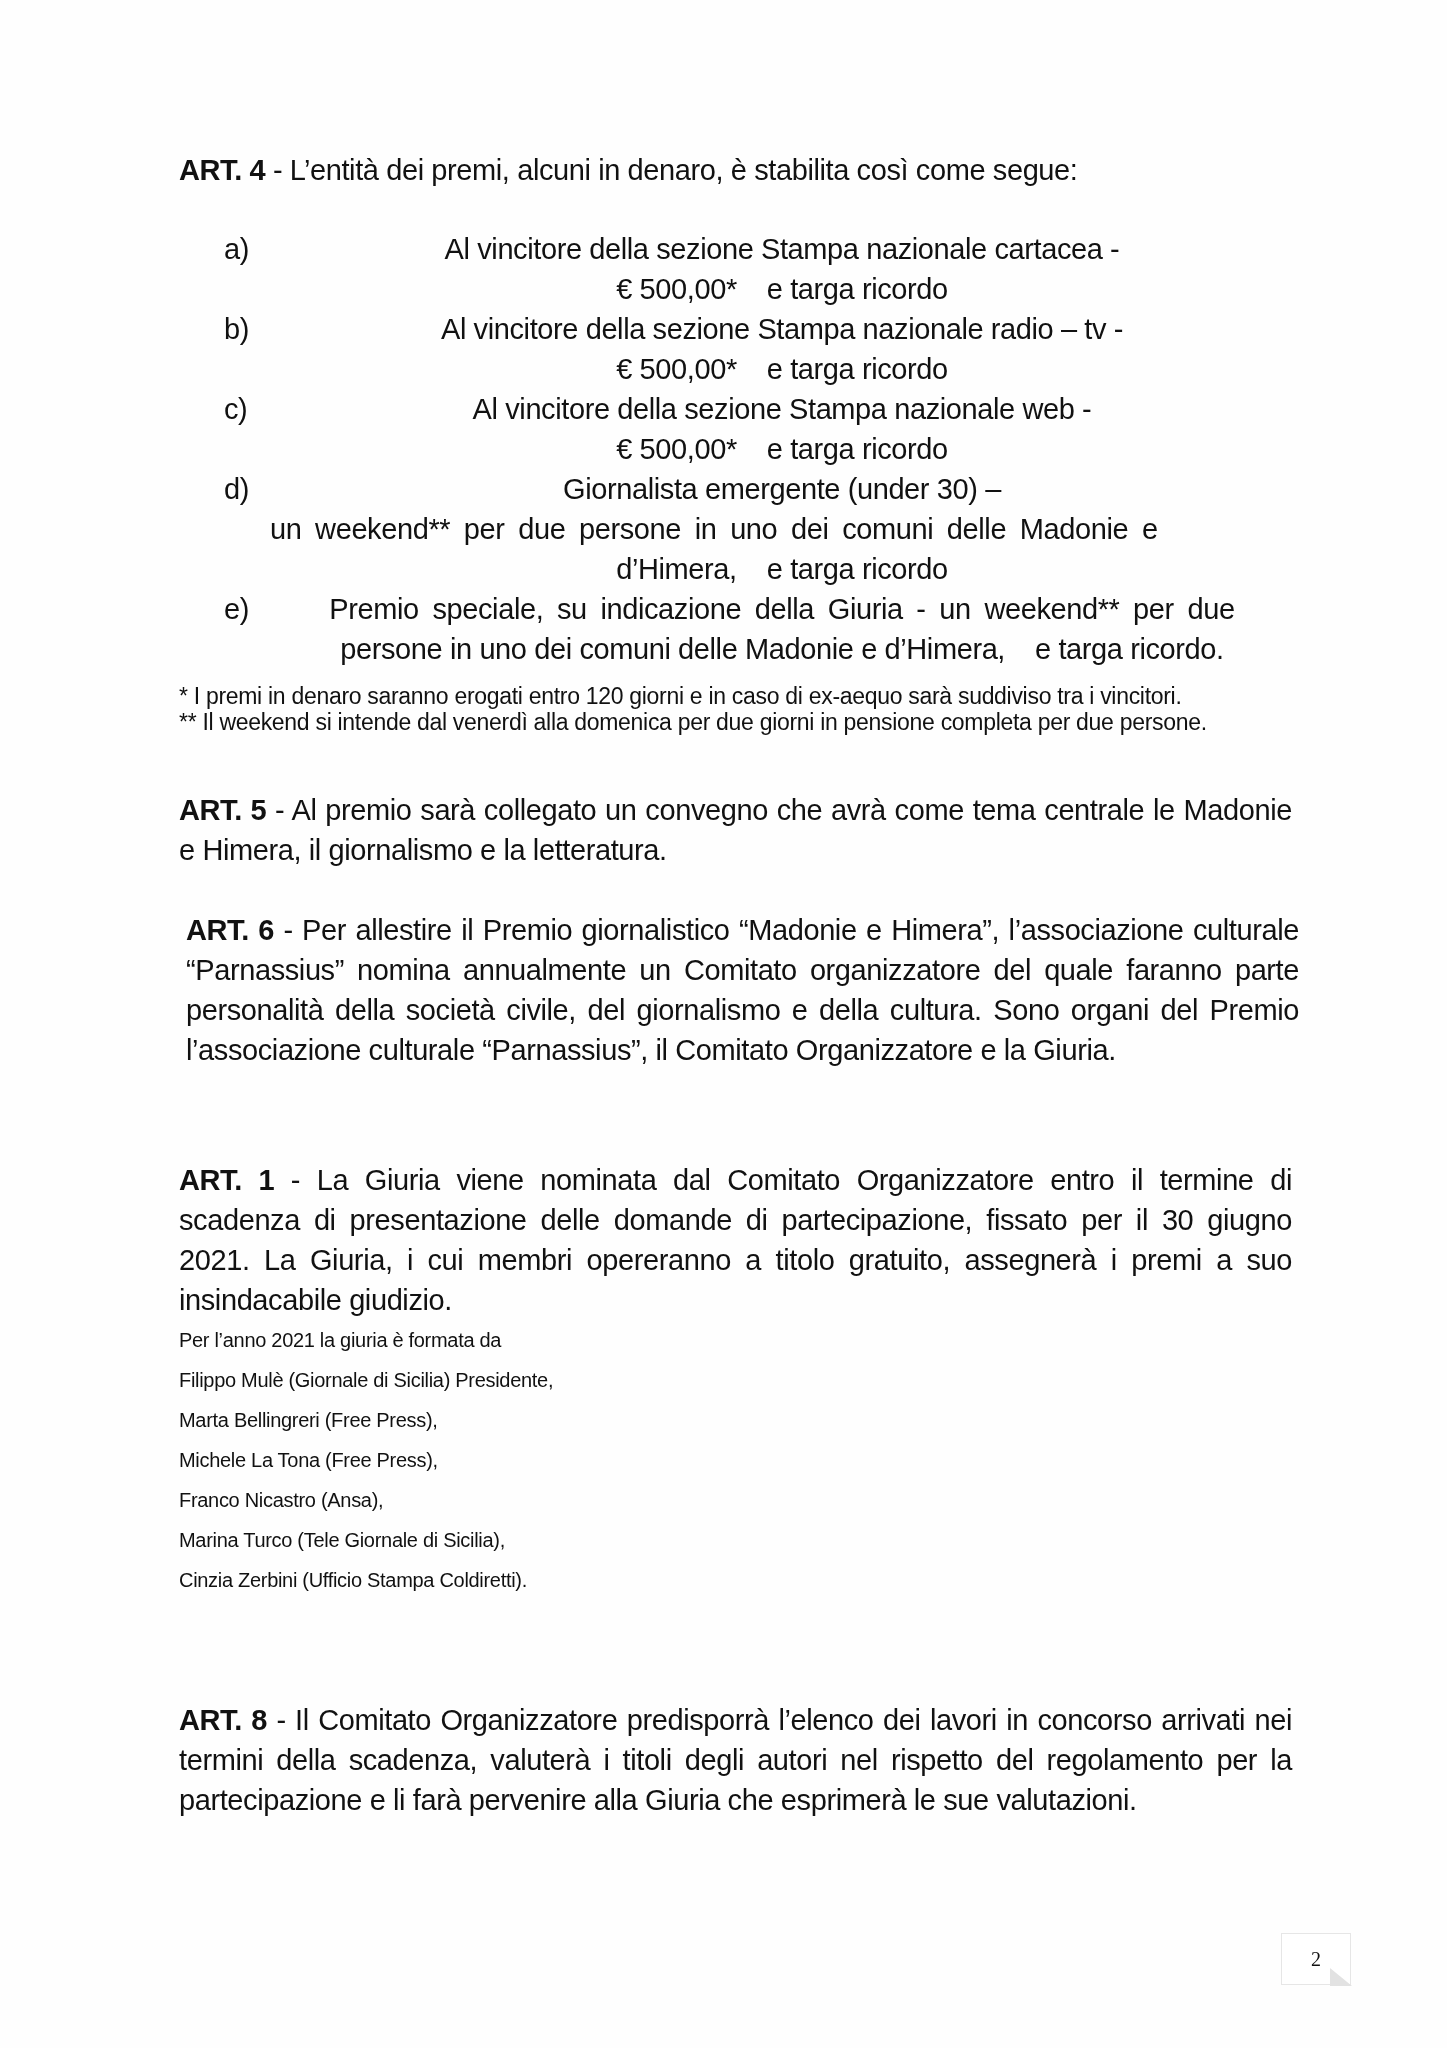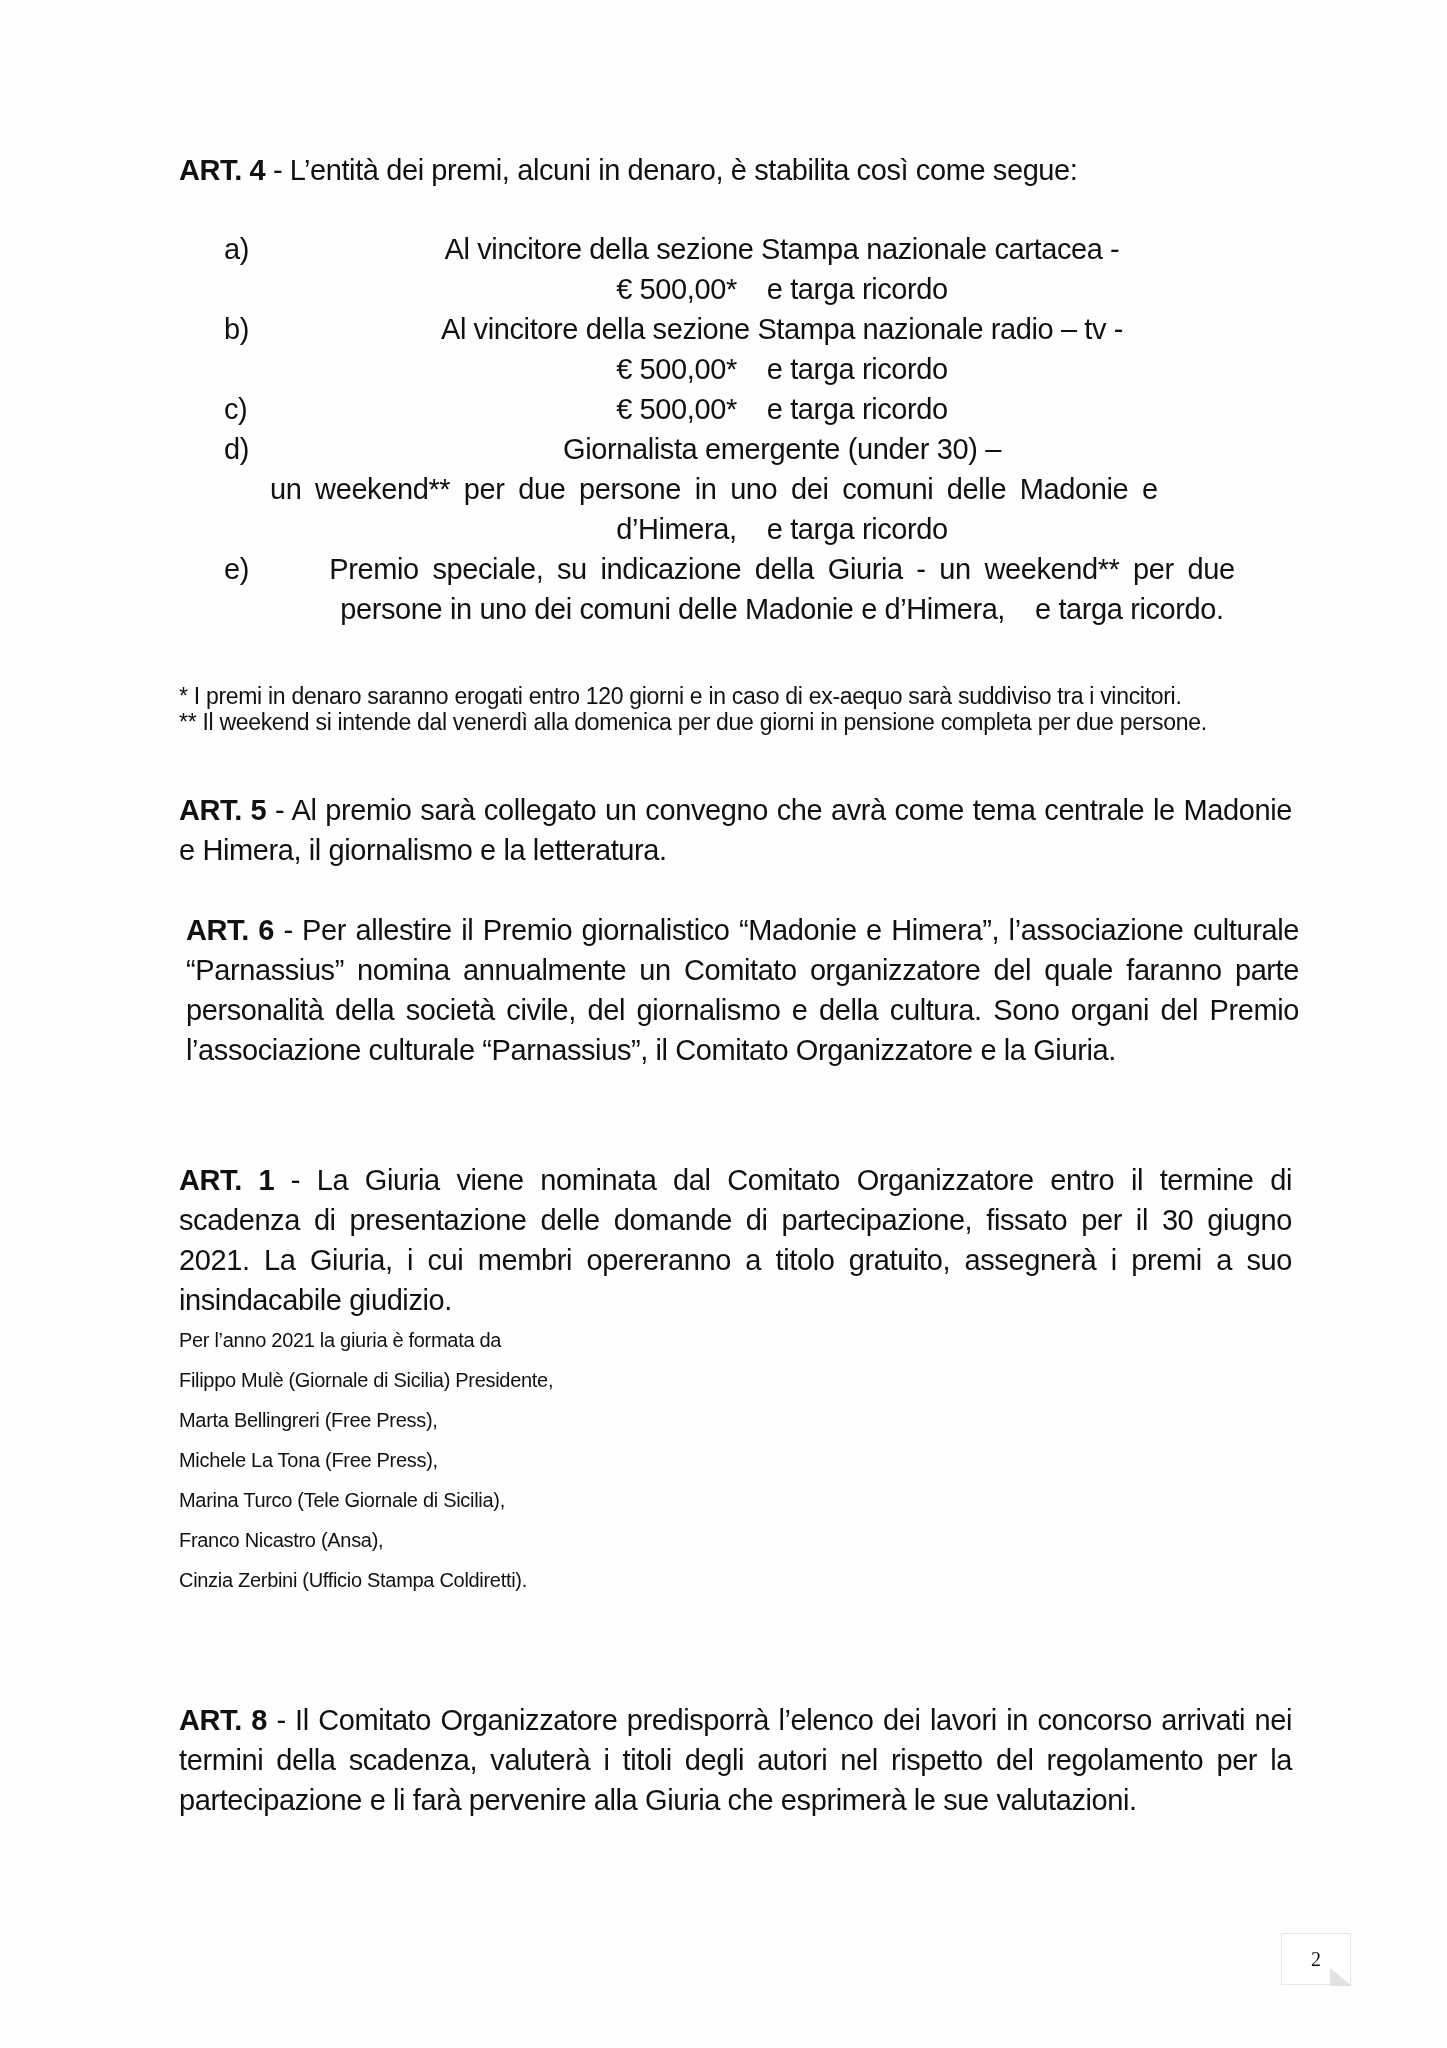--- a/index.html
+++ b/index.html
@@ -48,20 +48,21 @@
       <span class="line">Al vincitore della sezione Stampa nazionale cartacea -</span>
       <span class="line"><span>€ 500,00*</span><span class="gap"></span><span>e targa ricordo</span></span>
     </div>
     <div class="li">
       <span class="mk">b)</span>
       <span class="line">Al vincitore della sezione Stampa nazionale radio – tv -</span>
       <span class="line"><span>€ 500,00*</span><span class="gap"></span><span>e targa ricordo</span></span>
     </div>
     <div class="li">
       <span class="mk">c)</span>
+      <span class="line">Al vincitore della sezione Stampa nazionale web -</span>
       <span class="line"><span>€ 500,00*</span><span class="gap"></span><span>e targa ricordo</span></span>
     </div>
     <div class="li">
       <span class="mk">d)</span>
       <span class="line">Giornalista emergente (under 30) –</span>
       <span class="line just" style="word-spacing:6px;">un weekend** per due persone in uno dei comuni delle Madonie e</span>
       <span class="line"><span>d’Himera,</span><span class="gap"></span><span>e targa ricordo</span></span>
     </div>
     <div class="li">
       <span class="mk">e)</span>
@@ -85,22 +86,22 @@
 
   <div class="txt just" style="top:1160px;">
     <span class="art-label">ART. 1</span><span> - La Giuria viene nominata dal Comitato Organizzatore entro il termine di scadenza di presentazione delle domande di partecipazione, fissato per il 30 giugno 2021. La Giuria, i cui membri opereranno a titolo gratuito, assegnerà i premi a suo insindacabile giudizio.</span>
   </div>
 
   <div class="jury" style="top:1320px;">
     <div>Per l’anno 2021 la giuria è formata da</div>
     <div>Filippo Mulè (Giornale di Sicilia) Presidente,</div>
     <div>Marta Bellingreri (Free Press),</div>
     <div>Michele La Tona (Free Press),</div>
+    <div>Franco Nicastro (Ansa),</div>
     <div>Marina Turco (Tele Giornale di Sicilia),</div>
-    <div>Franco Nicastro (Ansa),</div>
     <div>Cinzia Zerbini (Ufficio Stampa Coldiretti).</div>
   </div>
 
   <div class="txt just" style="top:1700px;">
     <span class="art-label">ART. 8</span><span> - Il Comitato Organizzatore predisporrà l’elenco dei lavori in concorso arrivati nei termini della scadenza, valuterà i titoli degli autori nel rispetto del regolamento per la partecipazione e li farà pervenire alla Giuria che esprimerà le sue valutazioni.</span>
   </div>
 
   <div class="pagenum">
     <span>2</span>
     <span class="curl"></span>

